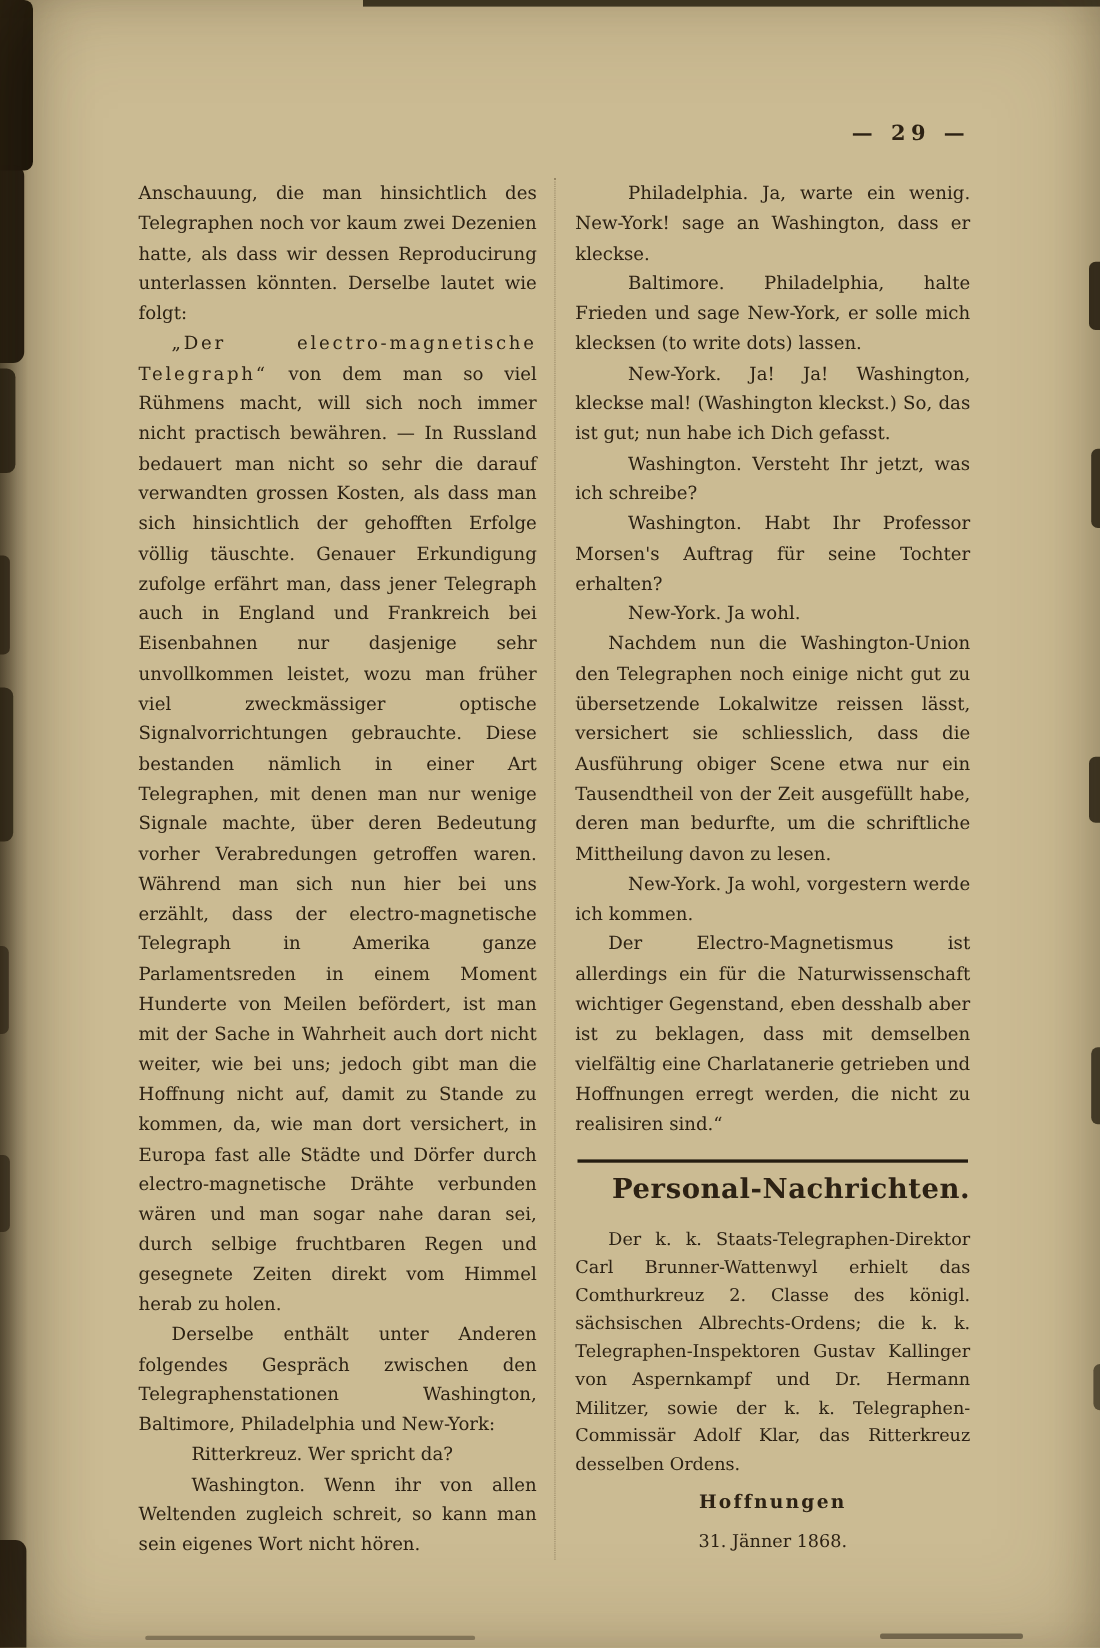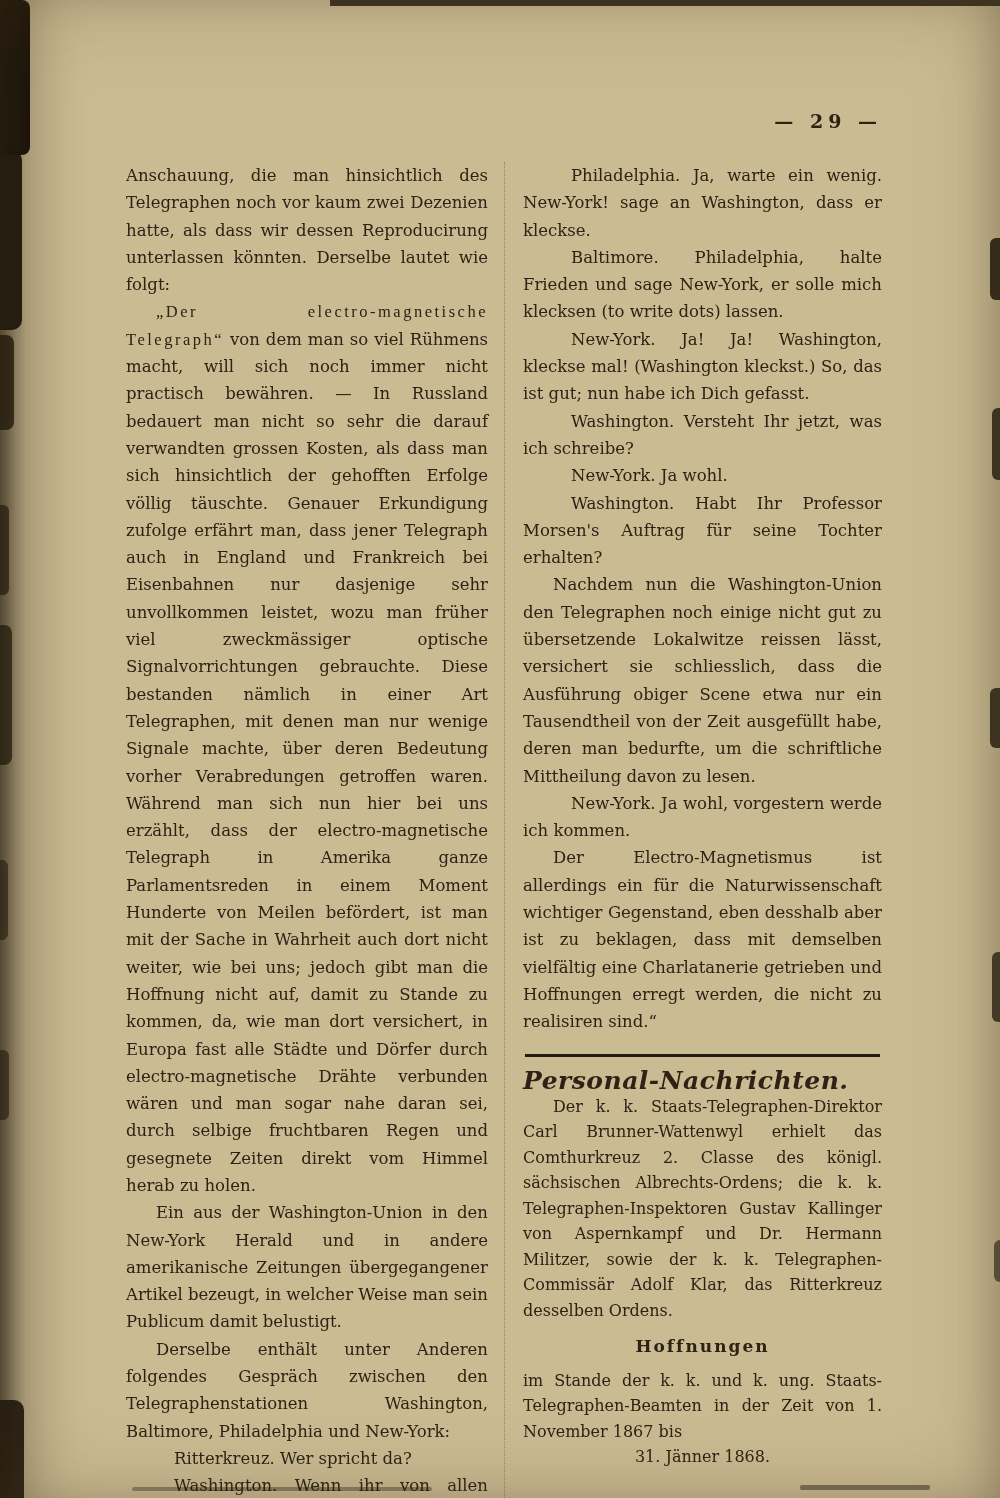--- a/index.html
+++ b/index.html
@@ -25,24 +25,24 @@
   }
   .columns { display:flex; }
   .col { font-size:16.5px; line-height:27.3px; text-align:justify; }
   .col-left  { width:378px; padding-right:16px; }
   .col-right { width:378px; padding-left:18px; border-left:1px dotted rgba(70,55,30,.40); }
   p.para { text-align:justify; }
   p.indent { text-indent:30px; }
   p.dialog { text-indent:48px; }
   p.center { text-align:center; text-indent:0; }
   .bold { font-weight:normal; }
-  .lsp  { letter-spacing:2.5px;font-family:Liberation Serif, serif; }
+  .lsp  { letter-spacing:2.5px; }
   .section { margin-top:18px; }
   .section-rule { height:3px; background:#241c10; margin:12px 2px 10px; }
-  .section-title { text-align:left; font-size:25px; font-weight:bold; margin:4px 0 0; letter-spacing:.5px;font-style:italic; }
+  .section-title { text-align:right; font-size:25px; font-weight:bold; margin:4px 0 20px; letter-spacing:.5px; }
   .sub-heading { text-align:center; font-size:17px; font-weight:bold; letter-spacing:2px; margin:10px 0 7px; }
   .section p.para { font-size:16px; line-height:25.5px; }
   
   .mark { position:absolute; background:#171108; pointer-events:none; }
   .binding-strip {
     position:absolute; left:0; top:0; width:26px; height:100%;
     background:linear-gradient(90deg, rgba(23,17,8,.55), rgba(23,17,8,.15) 60%, rgba(23,17,8,0));
     pointer-events:none;
   }
 </style>
@@ -51,50 +51,48 @@
 
 <div class="page">
 
   <div class="content">
     <div class="page-number">— 29 —</div>
 
     <div class="columns">
       <div class="col col-left">
           <p class="para "><span>Anschauung, die man hinsichtlich des Telegraphen noch vor kaum zwei Dezenien hatte, als dass wir dessen Reproducirung unterlassen könnten. Derselbe lautet wie folgt:</span></p>
           <p class="para indent"><span class="lsp">„Der electro-magnetische Telegraph“</span><span> von dem man so viel Rühmens macht, will sich noch immer nicht practisch bewähren. — In Russland bedauert man nicht so sehr die darauf verwandten grossen Kosten, als dass man sich hinsichtlich der gehofften Erfolge völlig täuschte. Genauer Erkundigung zufolge erfährt man, dass jener Telegraph auch in England und Frankreich bei Eisenbahnen nur dasjenige sehr unvollkommen leistet, wozu man früher viel zweckmässiger optische Signalvorrichtungen gebrauchte. Diese bestanden nämlich in einer Art Telegraphen, mit denen man nur wenige Signale machte, über deren Bedeutung vorher Verabredungen getroffen waren. Während man sich nun hier bei uns erzählt, dass der electro-magnetische Telegraph in Amerika ganze Parlamentsreden in einem Moment Hunderte von Meilen befördert, ist man mit der Sache in Wahrheit auch dort nicht weiter, wie bei uns; jedoch gibt man die Hoffnung nicht auf, damit zu Stande zu kommen, da, wie man dort versichert, in Europa fast alle Städte und Dörfer durch electro-magnetische Drähte verbunden wären und man sogar nahe daran sei, durch selbige fruchtbaren Regen und gesegnete Zeiten direkt vom Himmel herab zu holen.</span></p>
-          <p class="para indent"><span>Ein aus der Washington-Union in den New-York Herald und in andere amerikanische Zeitungen übergegangener Artikel bezeugt, in welcher Weise man sein Publicum damit belustigt.</span></p>
           <p class="para indent"><span>Derselbe enthält unter Anderen folgendes Gespräch zwischen den Telegraphenstationen Washington, Baltimore, Philadelphia und New-York:</span></p>
           <p class="para dialog"><span>Ritterkreuz. Wer spricht da?</span></p>
           <p class="para dialog"><span>Washington. Wenn ihr von allen Weltenden zugleich schreit, so kann man sein eigenes Wort nicht hören.</span></p>
         </div>
 
       <div class="col col-right">
         <div>
             <p class="para dialog"><span>Philadelphia. Ja, warte ein wenig. New-York! sage an Washington, dass er kleckse.</span></p>
             <p class="para dialog"><span>Baltimore. Philadelphia, halte Frieden und sage New-York, er solle mich klecksen (to write dots) lassen.</span></p>
             <p class="para dialog"><span>New-York. Ja! Ja! Washington, kleckse mal! (Washington kleckst.) So, das ist gut; nun habe ich Dich gefasst.</span></p>
             <p class="para dialog"><span>Washington. Versteht Ihr jetzt, was ich schreibe?</span></p>
+            <p class="para dialog"><span>Washington. Habt Ihr Professor Morsen's Auftrag für seine Tochter erhalten?</span></p>
             <p class="para dialog"><span>New-York. Ja wohl.</span></p>
-            <p class="para dialog"><span>Washington. Habt Ihr Professor Morsen's Auftrag für seine Tochter erhalten?</span></p>
             <p class="para indent"><span>Nachdem nun die Washington-Union den Telegraphen noch einige nicht gut zu übersetzende Lokalwitze reissen lässt, versichert sie schliesslich, dass die Ausführung obiger Scene etwa nur ein Tausendtheil von der Zeit ausgefüllt habe, deren man bedurfte, um die schriftliche Mittheilung davon zu lesen.</span></p>
             <p class="para dialog"><span>New-York. Ja wohl, vorgestern werde ich kommen.</span></p>
             <p class="para indent"><span>Der Electro-Magnetismus ist allerdings ein für die Naturwissenschaft wichtiger Gegenstand, eben desshalb aber ist zu beklagen, dass mit demselben vielfältig eine Charlatanerie getrieben und Hoffnungen erregt werden, die nicht zu realisiren sind.“</span></p>
           </div>
 
         <div class="section">
           <div class="section-rule"></div>
           <h1 class="section-title">Personal-Nachrichten.</h1>
 
           <div>
               <p class="para indent"><span>Der k. k. Staats-Telegraphen-Direktor Carl </span><span class="bold">Brunner-Wattenwyl</span><span> erhielt das Comthurkreuz 2. Classe des königl. sächsischen Albrechts-Ordens; die k. k. Telegraphen-Inspektoren Gustav </span><span class="bold">Kallinger</span><span> von </span><span class="bold">Aspernkampf</span><span> und Dr. Hermann </span><span class="bold">Militzer</span><span>, sowie der k. k. Telegraphen-Commissär Adolf </span><span class="bold">Klar</span><span>, das Ritterkreuz desselben Ordens.</span></p>
             </div>
 
           <h2 class="sub-heading">Hoffnungen</h2>
           <div>
-              <p class="para "><span>im Stande der k. k. und k. ung. Staats-Telegraphen-Beamten in der Zeit von 1. November 1867 bis</span></p>
               <p class="para center"><span>31. Jänner 1868.</span></p>
             </div>
 
         </div>
       </div>
     </div>
   </div>
 
   <div class="binding-strip"></div>
   <div class="mark" style="left:0;top:0;width:30px;height:155px;border-radius:0 8px 8px 0;"></div>

